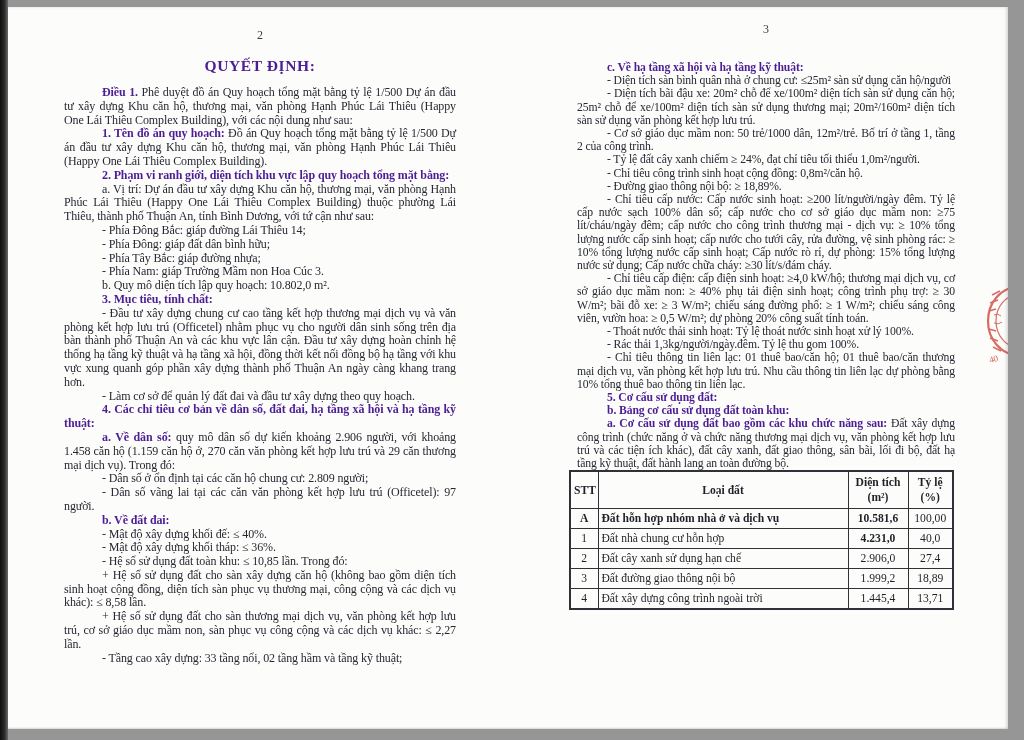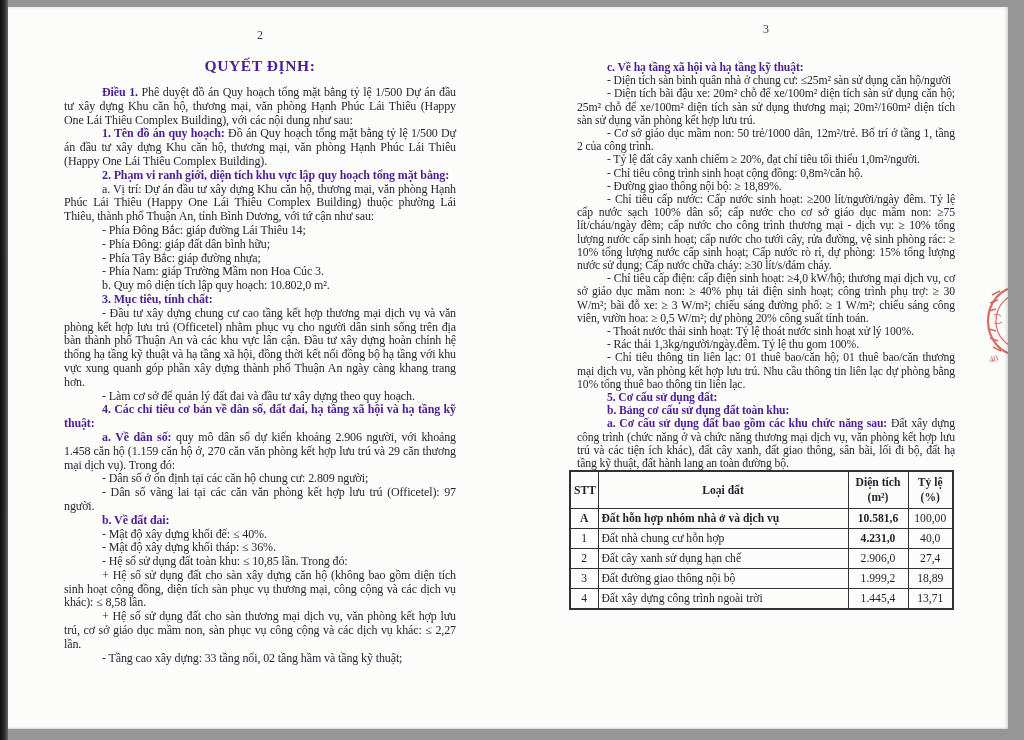--- a/index.html
+++ b/index.html
@@ -93,21 +93,21 @@
     </div>
 </div>
 
 <div class="col col-right">
   <div class="pageno">3</div>
   <div class="paras" id="paras-right">
       <p class="para"><b>c. Về hạ tầng xã hội và hạ tầng kỹ thuật:</b></p>
       <p class="para"><span>- Diện tích sàn bình quân nhà ở chung cư: ≤25m² sàn sử dụng căn hộ/người</span></p>
       <p class="para"><span>- Diện tích bãi đậu xe: 20m² chỗ để xe/100m² diện tích sàn sử dụng căn hộ; 25m² chỗ để xe/100m² diện tích sàn sử dụng thương mại; 20m²/160m² diện tích sàn sử dụng văn phòng kết hợp lưu trú.</span></p>
       <p class="para"><span>- Cơ sở giáo dục mầm non: 50 trẻ/1000 dân, 12m²/trẻ. Bố trí ở tầng 1, tầng 2 của công trình.</span></p>
-      <p class="para"><span>- Tỷ lệ đất cây xanh chiếm ≥ 20%, đạt chỉ tiêu tối thiểu 1,0m²/người.</span></p>
+      <p class="para"><span>- Tỷ lệ đất cây xanh chiếm ≥ 24%, đạt chỉ tiêu tối thiểu 1,0m²/người.</span></p>
       <p class="para"><span>- Chỉ tiêu công trình sinh hoạt cộng đồng: 0,8m²/căn hộ.</span></p>
       <p class="para"><span>- Đường giao thông nội bộ: ≥ 18,89%.</span></p>
       <p class="para"><span>- Chỉ tiêu cấp nước: Cấp nước sinh hoạt: ≥200 lít/người/ngày đêm. Tỷ lệ cấp nước sạch 100% dân số; cấp nước cho cơ sở giáo dục mầm non: ≥75 lít/cháu/ngày đêm; cấp nước cho công trình thương mại - dịch vụ: ≥ 10% tổng lượng nước cấp sinh hoạt; cấp nước cho tưới cây, rửa đường, vệ sinh phòng rác: ≥ 10% tổng lượng nước cấp sinh hoạt; Cấp nước rò rỉ, dự phòng: 15% tổng lượng nước sử dụng; Cấp nước chữa cháy: ≥30 lít/s/đám cháy.</span></p>
       <p class="para"><span>- Chỉ tiêu cấp điện: cấp điện sinh hoạt: ≥4,0 kW/hộ; thương mại dịch vụ, cơ sở giáo dục mầm non: ≥ 40% phụ tải điện sinh hoạt; công trình phụ trợ: ≥ 30 W/m²; bãi đỗ xe: ≥ 3 W/m²; chiếu sáng đường phố: ≥ 1 W/m²; chiếu sáng công viên, vườn hoa: ≥ 0,5 W/m²; dự phòng 20% công suất tính toán.</span></p>
       <p class="para"><span>- Thoát nước thải sinh hoạt: Tỷ lệ thoát nước sinh hoạt xử lý 100%.</span></p>
       <p class="para"><span>- Rác thải 1,3kg/người/ngày.đêm. Tỷ lệ thu gom 100%.</span></p>
       <p class="para"><span>- Chỉ tiêu thông tin liên lạc: 01 thuê bao/căn hộ; 01 thuê bao/căn thương mại dịch vụ, văn phòng kết hợp lưu trú. Nhu cầu thông tin liên lạc dự phòng bằng 10% tổng thuê bao thông tin liên lạc.</span></p>
       <p class="para"><b>5. Cơ cấu sử dụng đất:</b></p>
       <p class="para"><b>b. Bảng cơ cấu sử dụng đất toàn khu:</b></p>
       <p class="para"><b>a. Cơ cấu sử dụng đất bao gồm các khu chức năng sau:</b> <span>Đất xây dựng công trình (chức năng ở và chức năng thương mại dịch vụ, văn phòng kết hợp lưu trú và các tiện ích khác), đất cây xanh, đất giao thông, sân bãi, lối đi bộ, đất hạ tầng kỹ thuật, đất hành lang an toàn đường bộ.</span></p>

